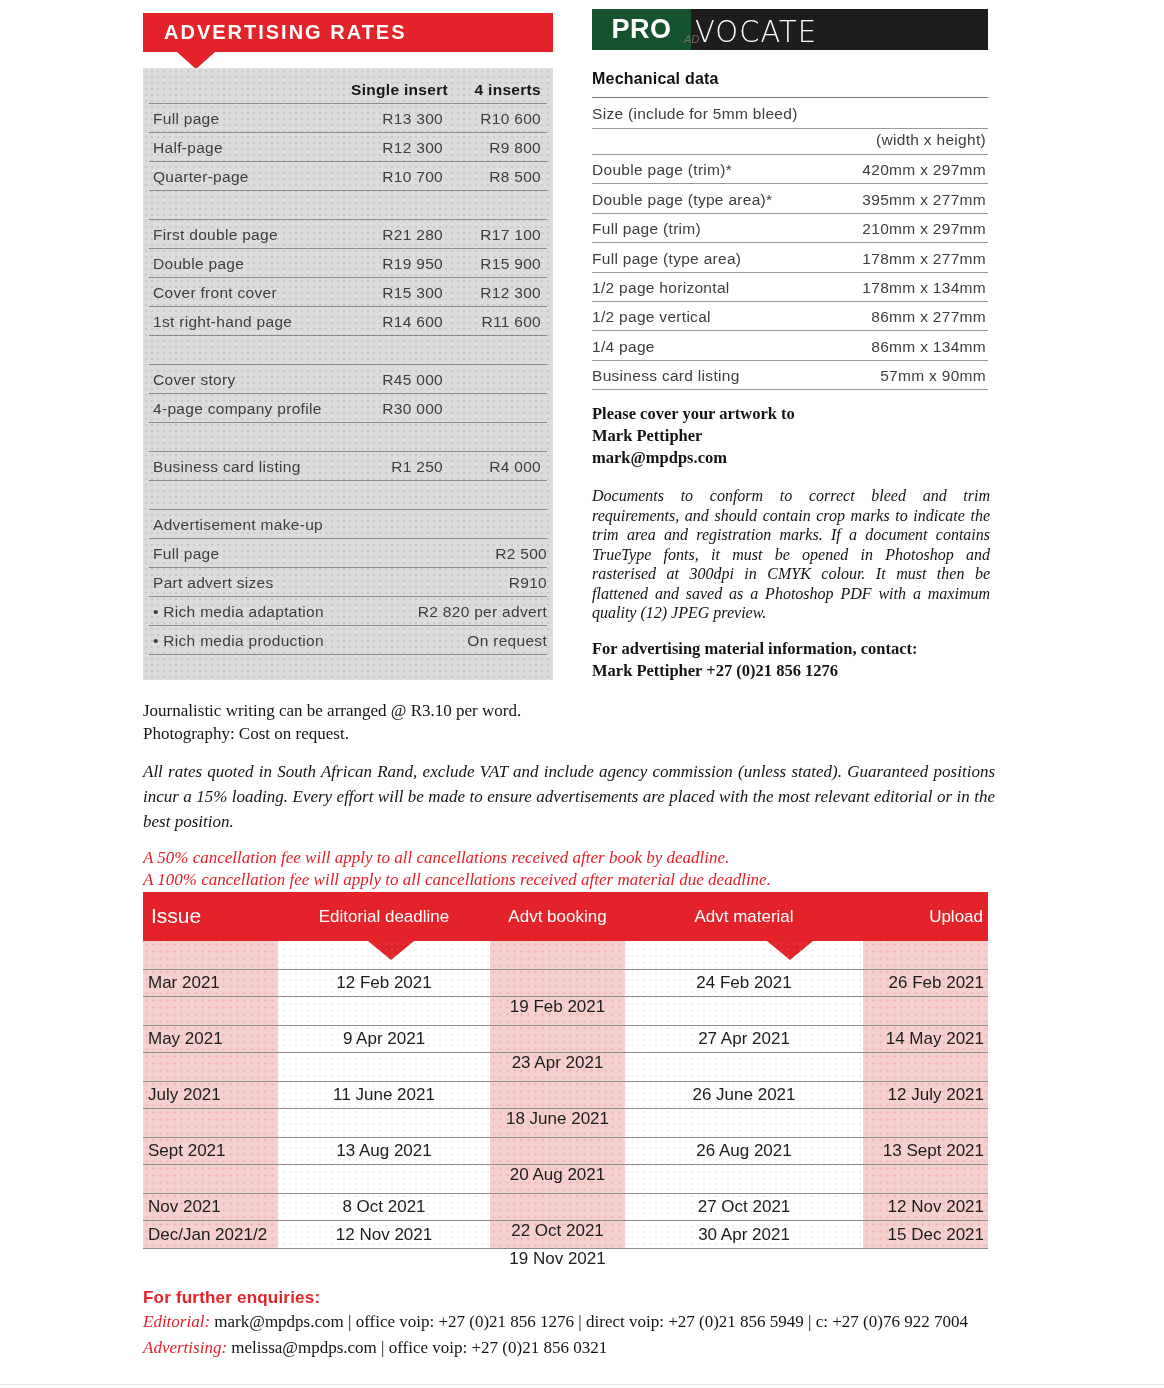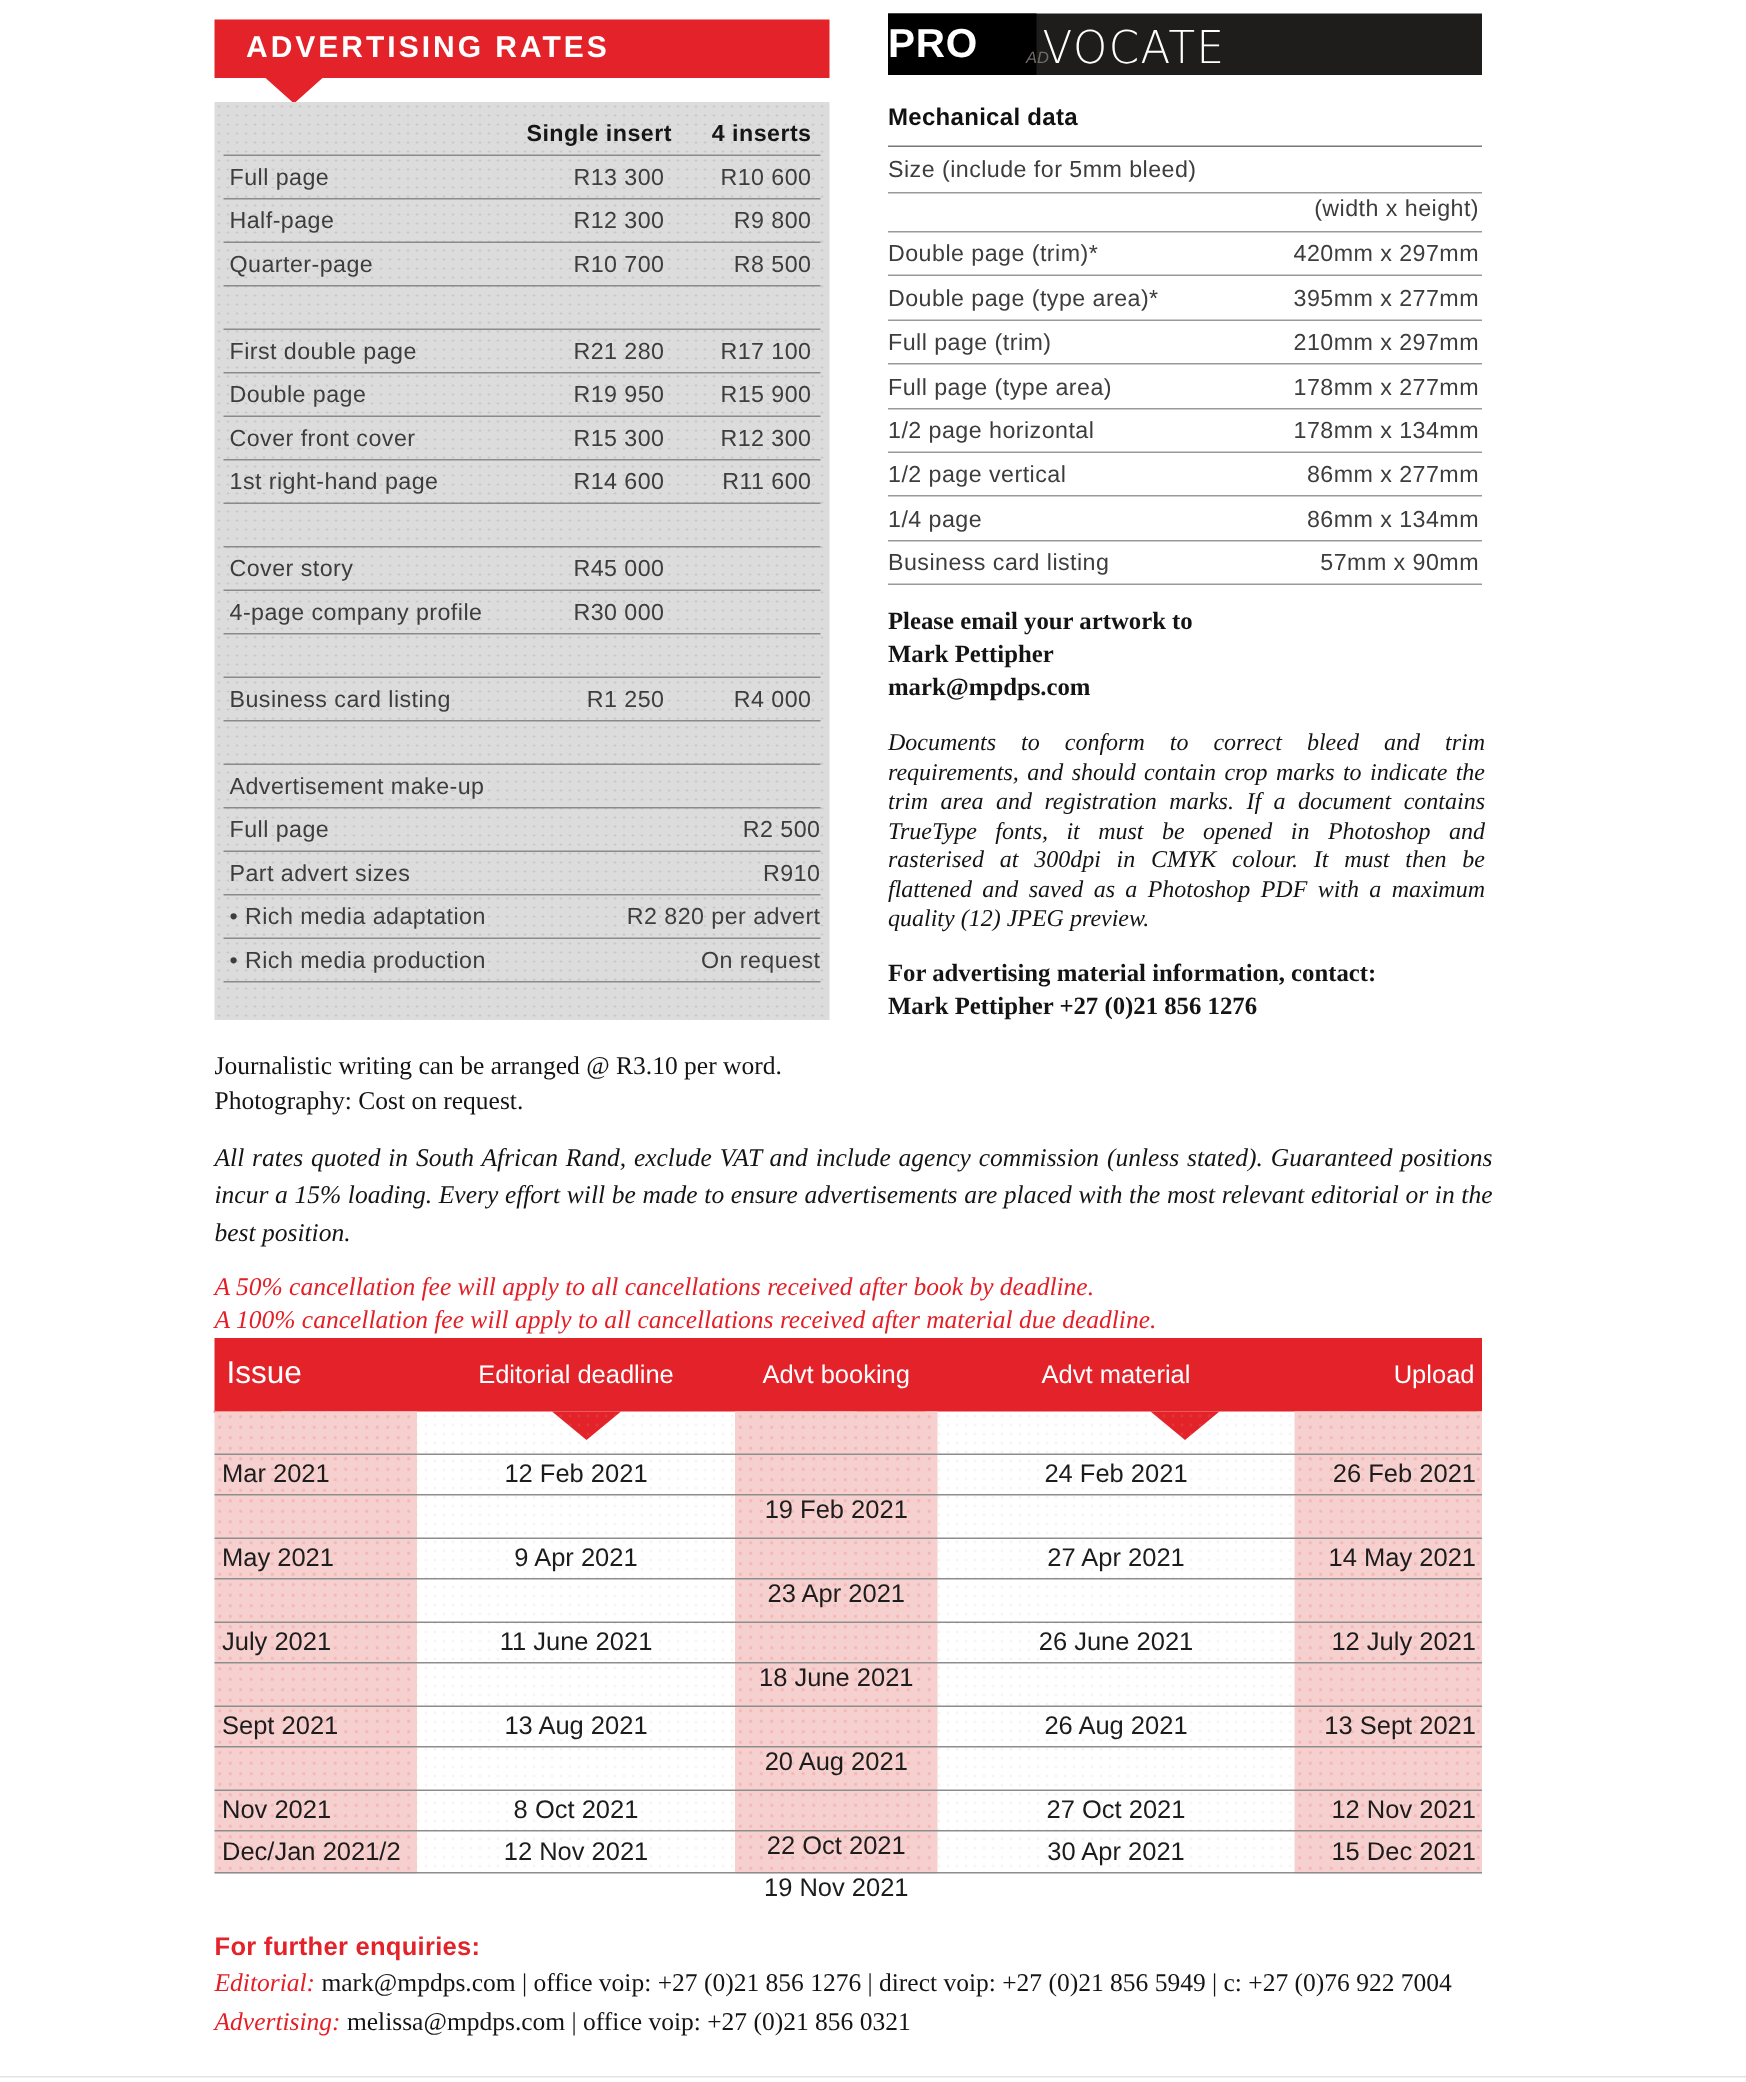--- a/index.html
+++ b/index.html
@@ -20,22 +20,22 @@
     border-left:19px solid transparent; border-right:19px solid transparent;
     border-top:17px solid #e32329;
   }
 
   
   #logo {
     position:absolute; left:592px; top:9px; width:396px; height:41px;
     background:#1e1d1b;
   }
   #logo .logo-red {
-    position:absolute; left:0; top:0; width:99px; height:41px; background:#000000;
-    display:flex; align-items:center; 
+    position:absolute; left:0; top:0; width:99px; height:41px; background:#14532d;
+    display:flex; align-items:center; justify-content:center;
   }
   #logo .logo-pro { color:#fff; font-size:27px; font-weight:800; letter-spacing:0.5px; }
   #logo .logo-ad {
     position:absolute; left:92px; bottom:5px; font-size:11px; font-style:italic;
     color:#6e6c68; z-index:2;
   }
   #logo .logo-rest {
     position:absolute; left:103px; top:5px; color:#fff; font-size:29px;
     font-weight:300; letter-spacing:1px;
     font-family:"DejaVu Sans", sans-serif; transform:scaleY(1.04); transform-origin:top left;
@@ -265,21 +265,21 @@
       <div class="mech-label">1/4 page</div>
       <div class="mech-value">86mm x 134mm</div>
     </div>
     <div class="mech-row">
       <div class="mech-label">Business card listing</div>
       <div class="mech-value">57mm x 90mm</div>
     </div>
   </div>
 
   <div id="artwork">
-    <div class="aw-bold">Please email your artwork to</div>
+    <div class="aw-bold">Please cover your artwork to</div>
     <div class="aw-bold">Mark Pettipher</div>
     <div class="aw-bold">mark@mpdps.com</div>
     <div class="aw-para">Documents to conform to correct bleed and trim requirements, and should contain crop marks to indicate the trim area and registration marks. If a document contains TrueType fonts, it must be opened in Photoshop and rasterised at 300dpi in CMYK colour. It must then be flattened and saved as a Photoshop PDF with a maximum quality (12) JPEG preview.</div>
     <div class="aw-contact">
       <div class="aw-bold">For advertising material information, contact:</div>
       <div class="aw-bold">Mark Pettipher +27 (0)21 856 1276</div>
     </div>
   </div>
 
   <div id="notes">

